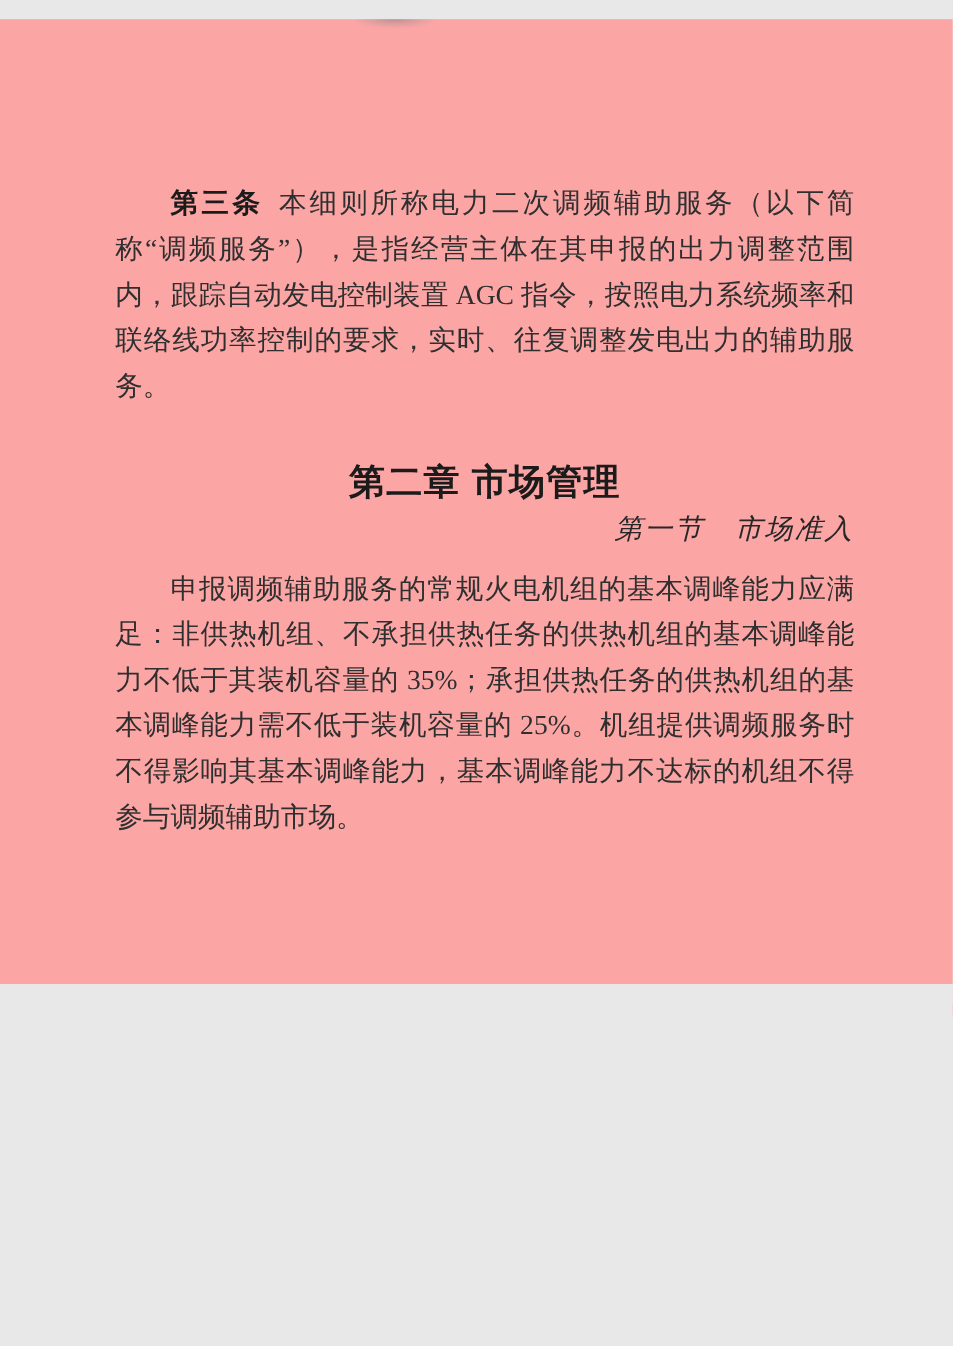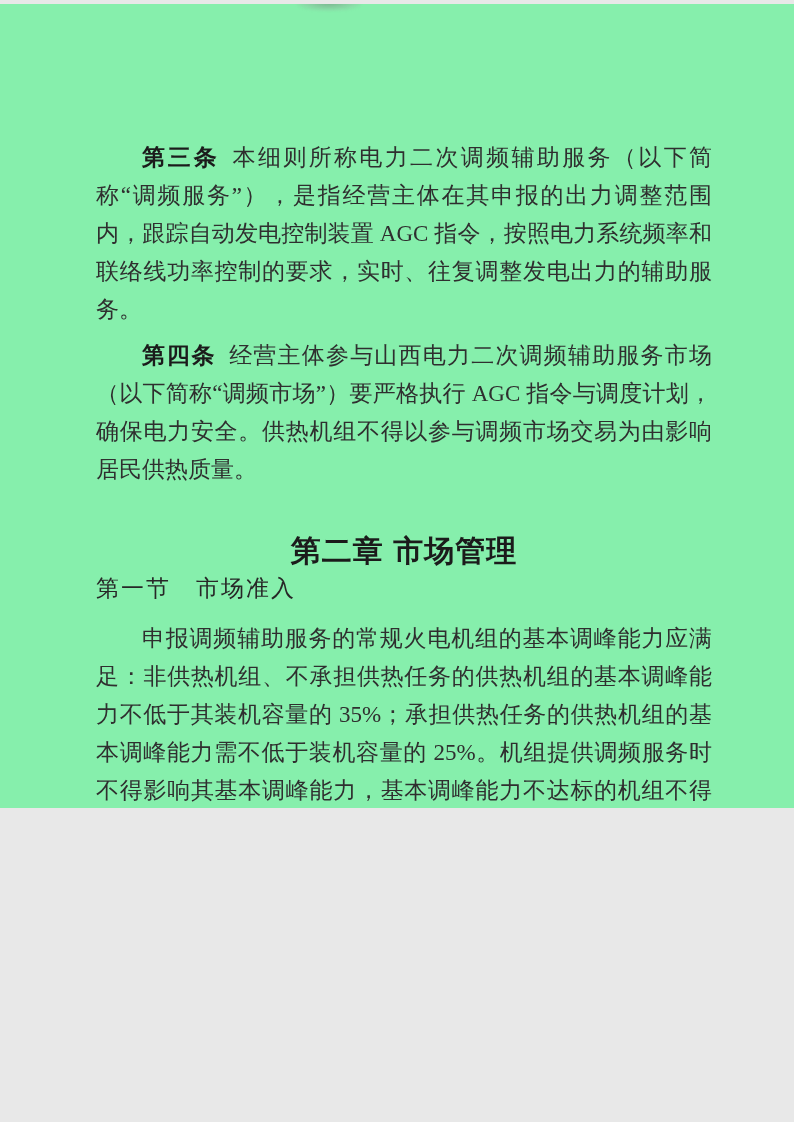--- a/index.html
+++ b/index.html
@@ -4,22 +4,22 @@
 <style>
   html, body {
     margin: 0;
     padding: 0;
     background: #e8e8e8;
   }
   .page {
     position: relative;
     width: 794px;
     height: 804px;
-    margin: 4px auto;
-    background: #86efac;
+    margin: 16px auto;
+    background: #fca5a5;
     overflow: hidden;
     font-family: "Liberation Serif", "DejaVu Serif", serif;
   }
   
   .smudge {
     position: absolute;
     left: 297px;
     top: -3px;
     width: 64px;
     height: 10px;
@@ -56,27 +56,28 @@
     text-indent: 0;
     font-family: "Liberation Sans", "DejaVu Sans", sans-serif;
     font-weight: bold;
     font-size: 30px;
     line-height: 38px;
     color: #1b1b1b;
     letter-spacing: 1px;
   }
   .section-heading {
     margin: 0 0 12px 0;
-    text-align: left;
+    text-align: right;
     text-indent: 0;
     font-weight: normal;
     font-size: 23px;
     line-height: 38px;
     color: #272727;
     letter-spacing: 2px;
+    font-style: italic;
   }
   .page-number {
     position: absolute;
     left: 93px;
     top: 1016px;
     font-size: 22px;
     line-height: 26px;
     color: #5a5a5a;
     letter-spacing: 1px;
   }
@@ -85,21 +86,20 @@
 <body>
 
 <div class="page">
 
   <div class="smudge"></div>
 
   <div class="content">
 
     <p class="article"><b class="article-label">第三条</b><span>本细则所称电力二次调频辅助服务（以下简称“调频服务”），是指经营主体在其申报的出力调整范围内，跟踪自动发电控制装置 AGC 指令，按照电力系统频率和联络线功率控制的要求，实时、往复调整发电出力的辅助服务。</span></p>
 
-    <p class="article"><b class="article-label">第四条</b><span>经营主体参与山西电力二次调频辅助服务市场（以下简称“调频市场”）要严格执行 AGC 指令与调度计划，确保电力安全。供热机组不得以参与调频市场交易为由影响居民供热质量。</span></p>
 
     <p class="chapter-heading">第二章 市场管理</p>
 
     <p class="section-heading">第一节　市场准入</p>
 
 
 
     <p class="article"><span>申报调频辅助服务的常规火电机组的基本调峰能力应满足：非供热机组、不承担供热任务的供热机组的基本调峰能力不低于其装机容量的 35%；承担供热任务的供热机组的基本调峰能力需不低于装机容量的 25%。机组提供调频服务时不得影响其基本调峰能力，基本调峰能力不达标的机组不得参与调频辅助市场。</span></p>
 
   </div>

